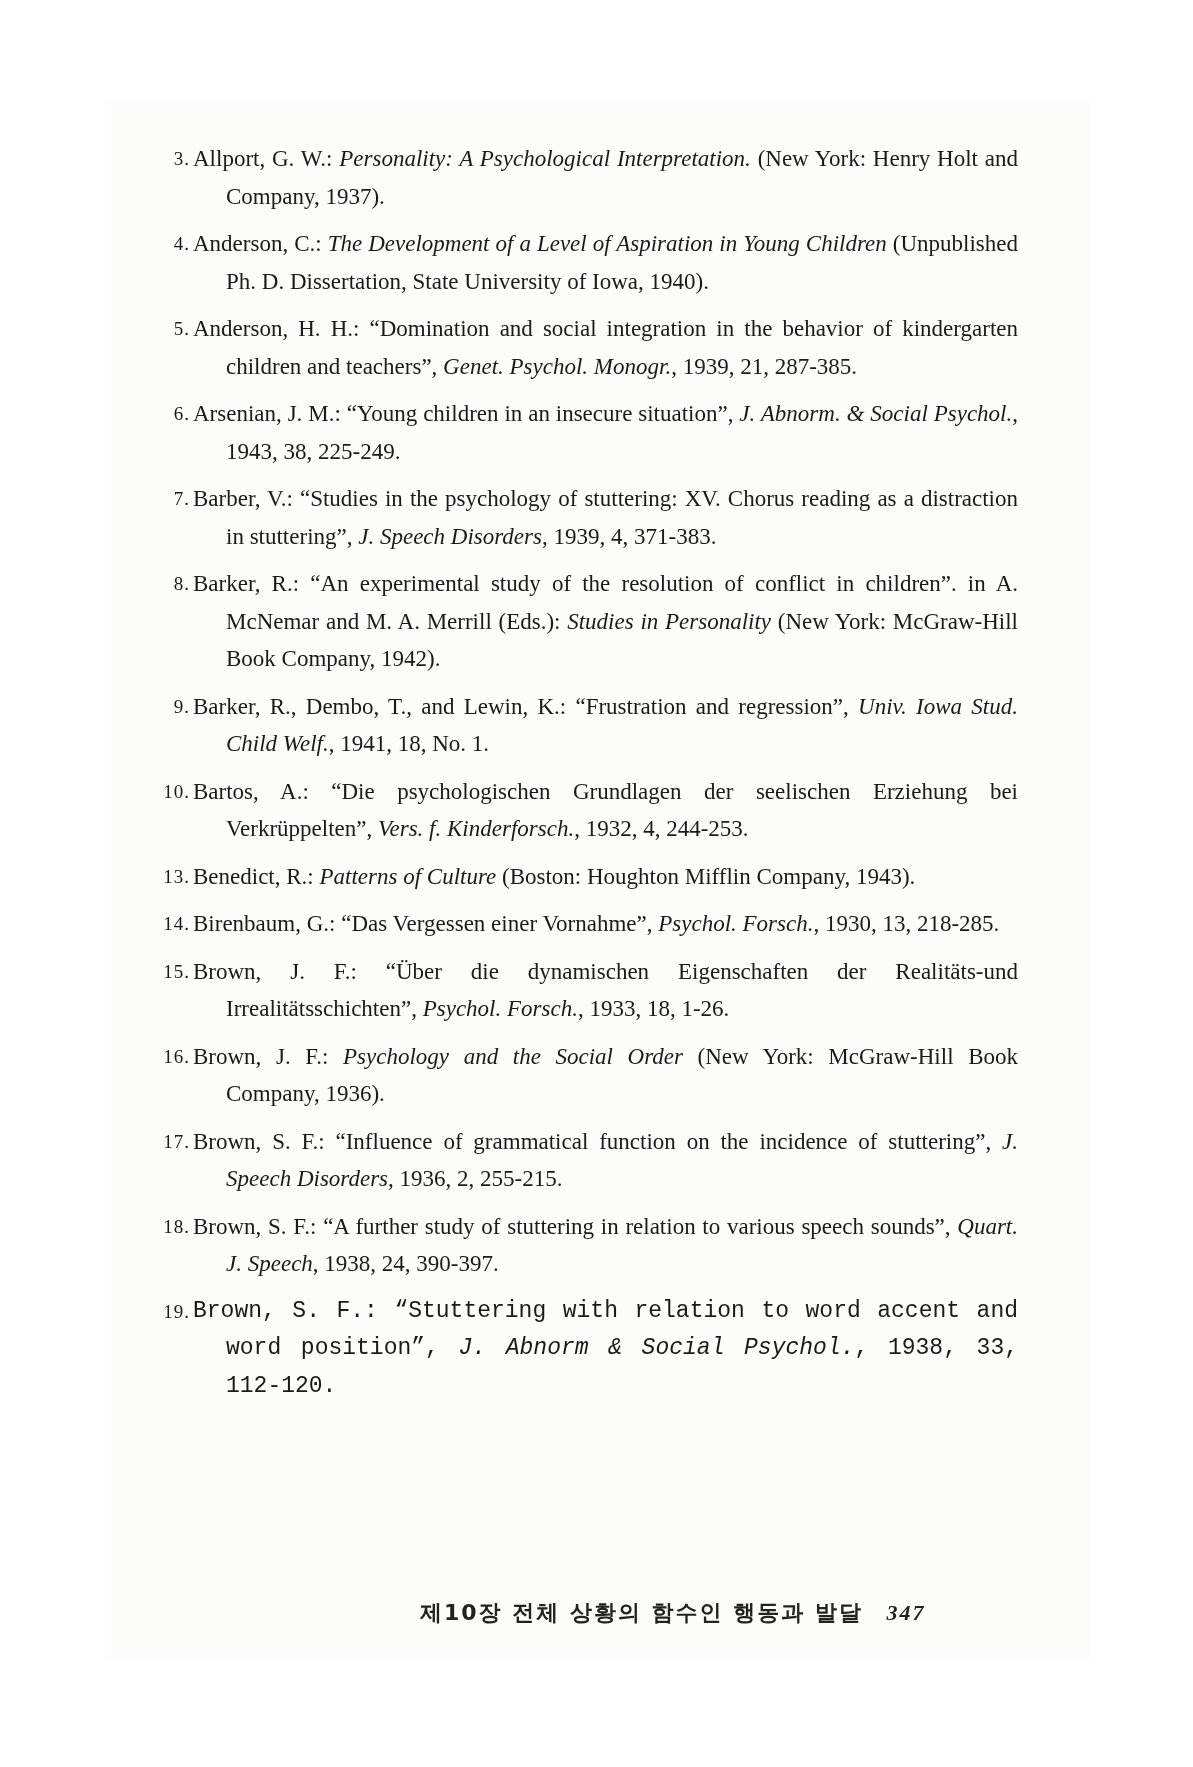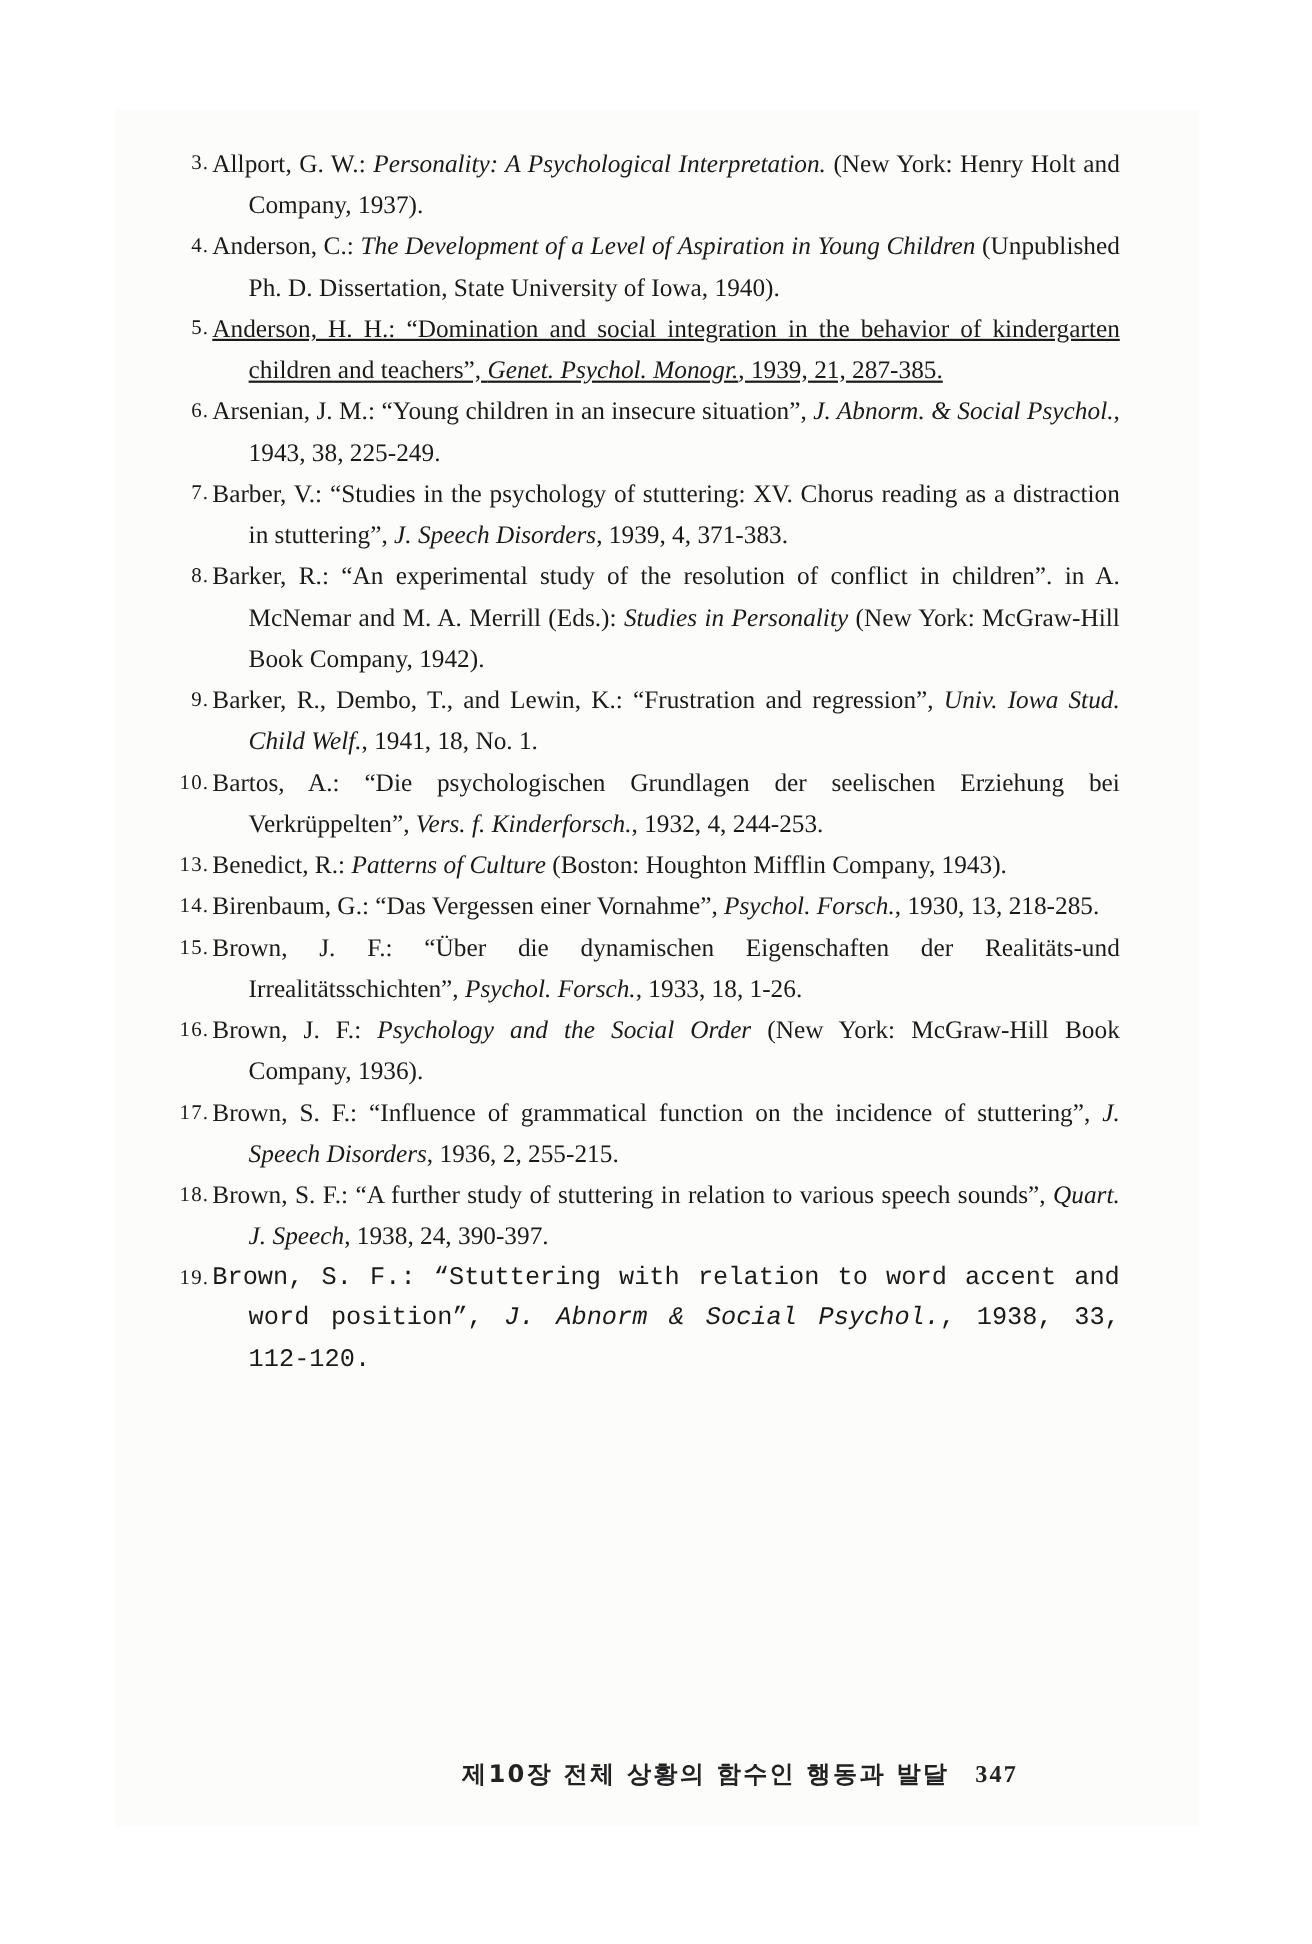--- a/index.html
+++ b/index.html
@@ -38,57 +38,58 @@
       margin: 0;
     }
     .ref .ref-num {
       position: absolute;
       left: -14px;
       width: 56px;
       text-align: right;
       font-size: 19px;
       letter-spacing: 1px;
     }
-    .ref-body { display: block; }
+    .ref-body { display: block; margin-top: 10px; }
     .ref-text { }
     .ital { font-style: italic; }
     .footer {
       position: absolute;
       left: 420px;
       top: 1598px;
       font-size: 22px;
       letter-spacing: 2px;
       font-family: "DejaVu Sans", sans-serif;
       font-weight: bold;
       color: #222;
     }
     .footer .page-number {
       margin-left: 14px;
       font-family: "Liberation Serif", serif;
       font-weight: bold;
       font-size: 22px;
+      font-style: italic;
     }
   </style>
 </head>
 <body>
 
 <div class="page"></div>
 
 <ol class="refs" id="refs">
     <li class="ref">
       <span class="ref-num">3.</span>
       <span class="ref-body" style="text-indent: -33px; padding-left: 33px;"><span class="ref-text">Allport, G. W.: </span><span class="ital">Personality: A Psychological Interpretation.</span><span class="ref-text"> (New York: Henry Holt and Company, 1937).</span></span>
     </li>
     <li class="ref">
       <span class="ref-num">4.</span>
       <span class="ref-body" style="text-indent: -33px; padding-left: 33px;"><span class="ref-text">Anderson, C.: </span><span class="ital">The Development of a Level of Aspiration in Young Children</span><span class="ref-text"> (Unpublished Ph. D. Dissertation, State University of Iowa, 1940).</span></span>
     </li>
     <li class="ref">
       <span class="ref-num">5.</span>
-      <span class="ref-body" style="text-indent: -33px; padding-left: 33px; text-decoration: underline;"><span class="ref-text">Anderson, H. H.: “Domination and social integration in the behavior of kindergarten children and teachers”, </span><span class="ital">Genet. Psychol. Monogr.</span><span class="ref-text">, 1939, 21, 287-385.</span></span>
+      <span class="ref-body" style="text-indent: -33px; padding-left: 33px;"><span class="ref-text">Anderson, H. H.: “Domination and social integration in the behavior of kindergarten children and teachers”, </span><span class="ital">Genet. Psychol. Monogr.</span><span class="ref-text">, 1939, 21, 287-385.</span></span>
     </li>
     <li class="ref">
       <span class="ref-num">6.</span>
       <span class="ref-body" style="text-indent: -33px; padding-left: 33px;"><span class="ref-text">Arsenian, J. M.: “Young children in an insecure situation”, </span><span class="ital">J. Abnorm. &amp; Social Psychol.</span><span class="ref-text">, 1943, 38, 225-249.</span></span>
     </li>
     <li class="ref">
       <span class="ref-num">7.</span>
       <span class="ref-body" style="text-indent: -33px; padding-left: 33px;"><span class="ref-text">Barber, V.: “Studies in the psychology of stuttering: XV. Chorus reading as a distraction in stuttering”, </span><span class="ital">J. Speech Disorders</span><span class="ref-text">, 1939, 4, 371-383.</span></span>
     </li>
     <li class="ref">

